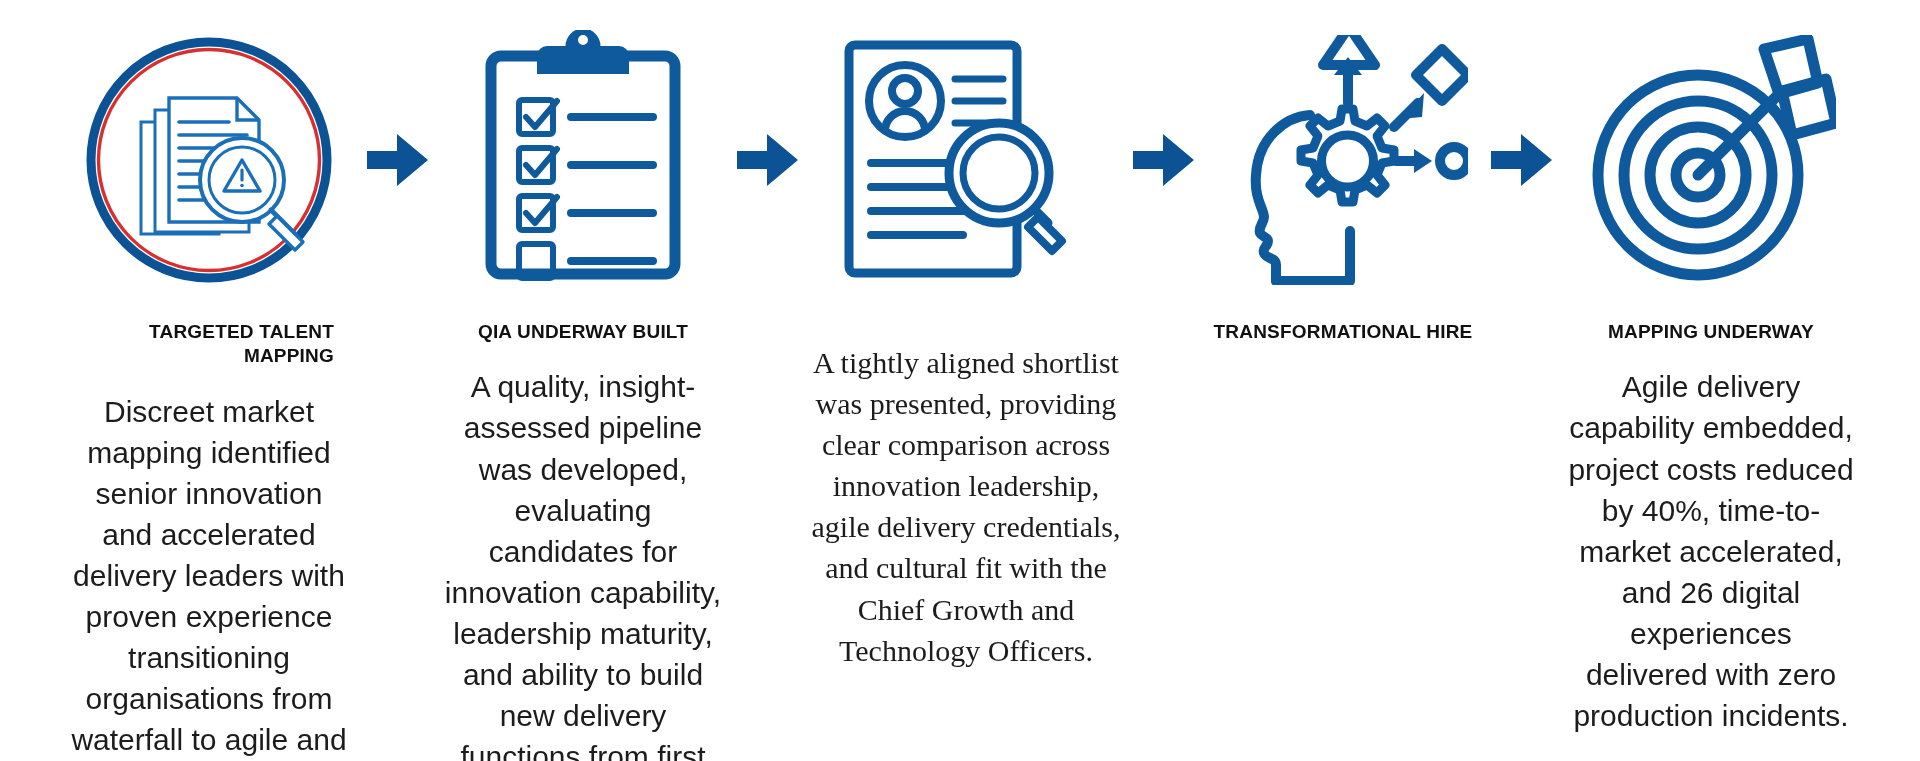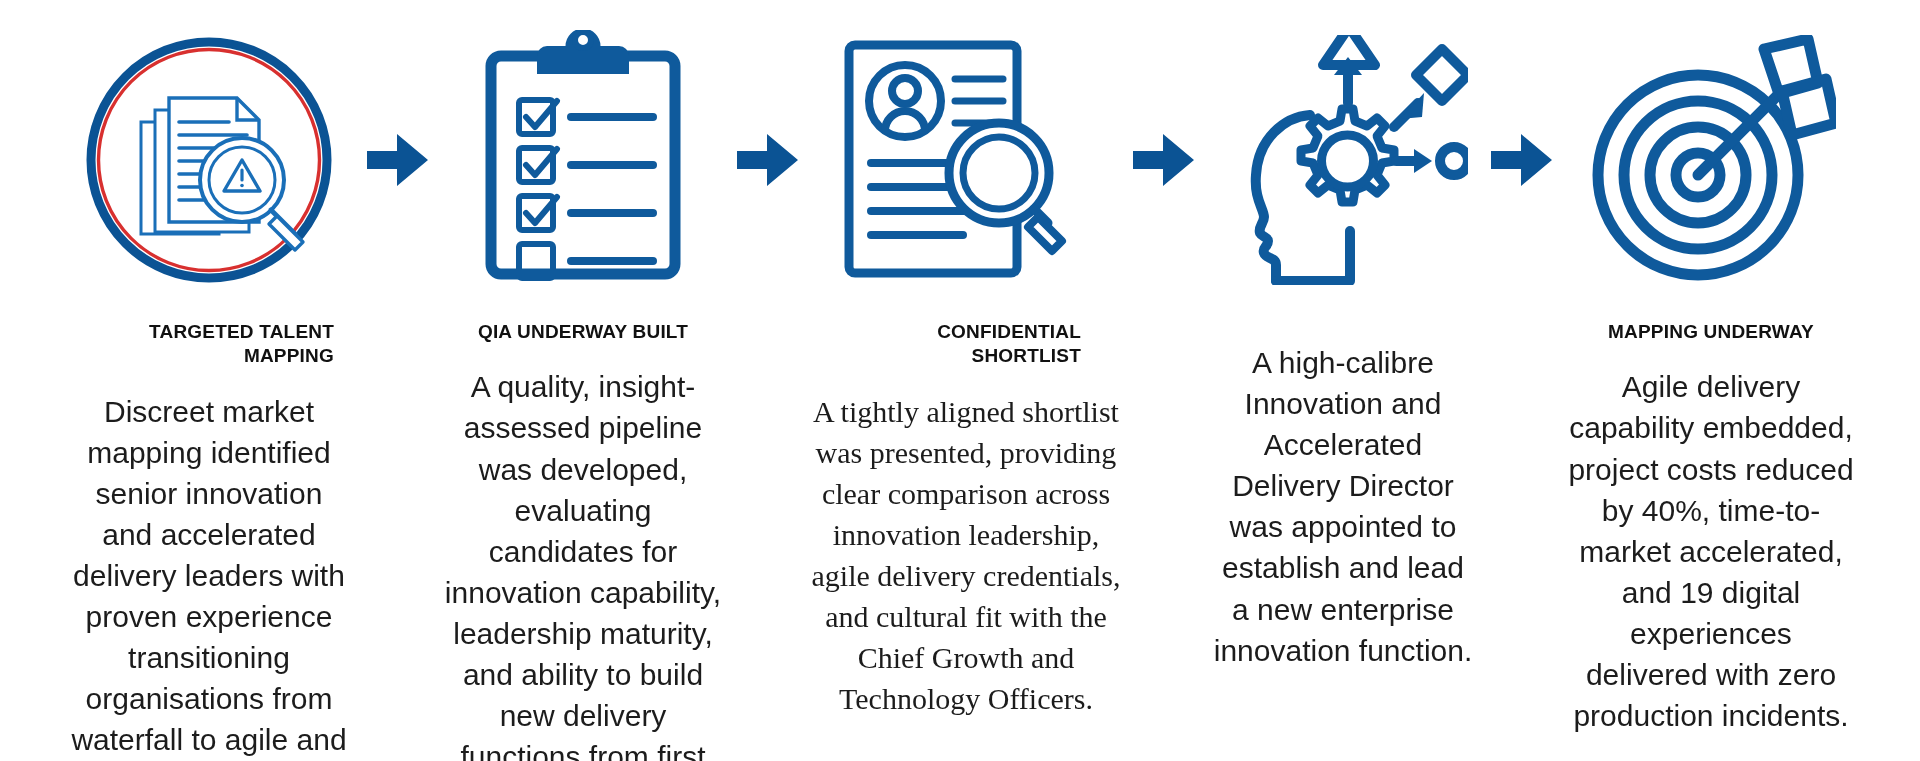--- a/index.html
+++ b/index.html
@@ -212,21 +212,20 @@
             <line x1="40" y1="176" x2="166" y2="176"></line>
             <line x1="40" y1="200" x2="132" y2="200"></line>
           </g>
 
           <circle cx="168" cy="138" r="50" fill="#ffffff" stroke="#0f5a9c" stroke-width="9"></circle>
           <circle cx="168" cy="138" r="36" fill="none" stroke="#0f5a9c" stroke-width="7"></circle>
           <path d="M203 174 l14 14" stroke="#0f5a9c" stroke-width="9" stroke-linecap="round"></path>
           <path d="M207 182 l-10 10 24 24 10 -10 z" fill="#ffffff" stroke="#0f5a9c" stroke-width="8" stroke-linejoin="round"></path>
         </svg>
       </div>
-      <h3 class="step-title">CONFIDENTIAL SHORTLIST</h3>
       <p class="step-body">A tightly aligned shortlist was presented, providing clear comparison across innovation leadership, agile delivery credentials, and cultural fit with the Chief Growth and Technology Officers.</p>
     </div>
 
     <div class="arrow-zone">
       <svg class="arrow-svg" width="66" height="66" viewBox="0 0 66 66">
         <path d="M2 24 h30 v-17 l31 26 -31 26 v-17 h-30 z" fill="#0b5394"></path>
       </svg>
     </div>
 
     <div class="step s4">
@@ -254,21 +253,21 @@
           <path d="M206 58 l-2 24 -22 2 z" fill="#0f5a9c"></path>
 
           <path d="M224 14 l26 26 -26 26 -26 -26 z" fill="none" stroke="#0f5a9c" stroke-width="10" stroke-linejoin="round"></path>
 
           <path d="M178 126 L200 126" stroke="#0f5a9c" stroke-width="10" stroke-linecap="round"></path>
           <path d="M214 126 l-18 12 v-24 z" fill="#0f5a9c"></path>
 
           <circle cx="236" cy="126" r="14" fill="none" stroke="#0f5a9c" stroke-width="10"></circle>
         </svg>
       </div>
-      <p class="step-body">A high-calibre Innovation and Accelerated Delivery Director was appointed to establish and lead a new enterprise innovation function.</p>
+      <h3 class="step-title">TRANSFORMATIONAL HIRE</h3>
     </div>
 
     <div class="arrow-zone">
       <svg class="arrow-svg" width="66" height="66" viewBox="0 0 66 66">
         <path d="M2 24 h30 v-17 l31 26 -31 26 v-17 h-30 z" fill="#0b5394"></path>
       </svg>
     </div>
 
     <div class="step s5">
       <div class="icon-zone">
@@ -280,17 +279,17 @@
             <circle cx="112" cy="140" r="22"></circle>
           </g>
 
           <path d="M112 140 L196 56" stroke="#0f5a9c" stroke-width="11" stroke-linecap="round"></path>
 
           <path d="M193 59 L178 14 L222 4 L232 48 z" fill="none" stroke="#0f5a9c" stroke-width="11" stroke-linejoin="round"></path>
           <path d="M196 56 L240 44 L250 88 L206 100 z" fill="none" stroke="#0f5a9c" stroke-width="11" stroke-linejoin="round"></path>
         </svg>
       </div>
       <h3 class="step-title">MAPPING UNDERWAY</h3>
-      <p class="step-body">Agile delivery capability embedded, project costs reduced by 40%, time-to-market accelerated, and 19 digital experiences delivered with zero production incidents.</p>
+      <p class="step-body">Agile delivery capability embedded, project costs reduced by 40%, time-to-market accelerated, and 26 digital experiences delivered with zero production incidents.</p>
     </div>
 
   </div>
 </div>
 
 </body></html>

